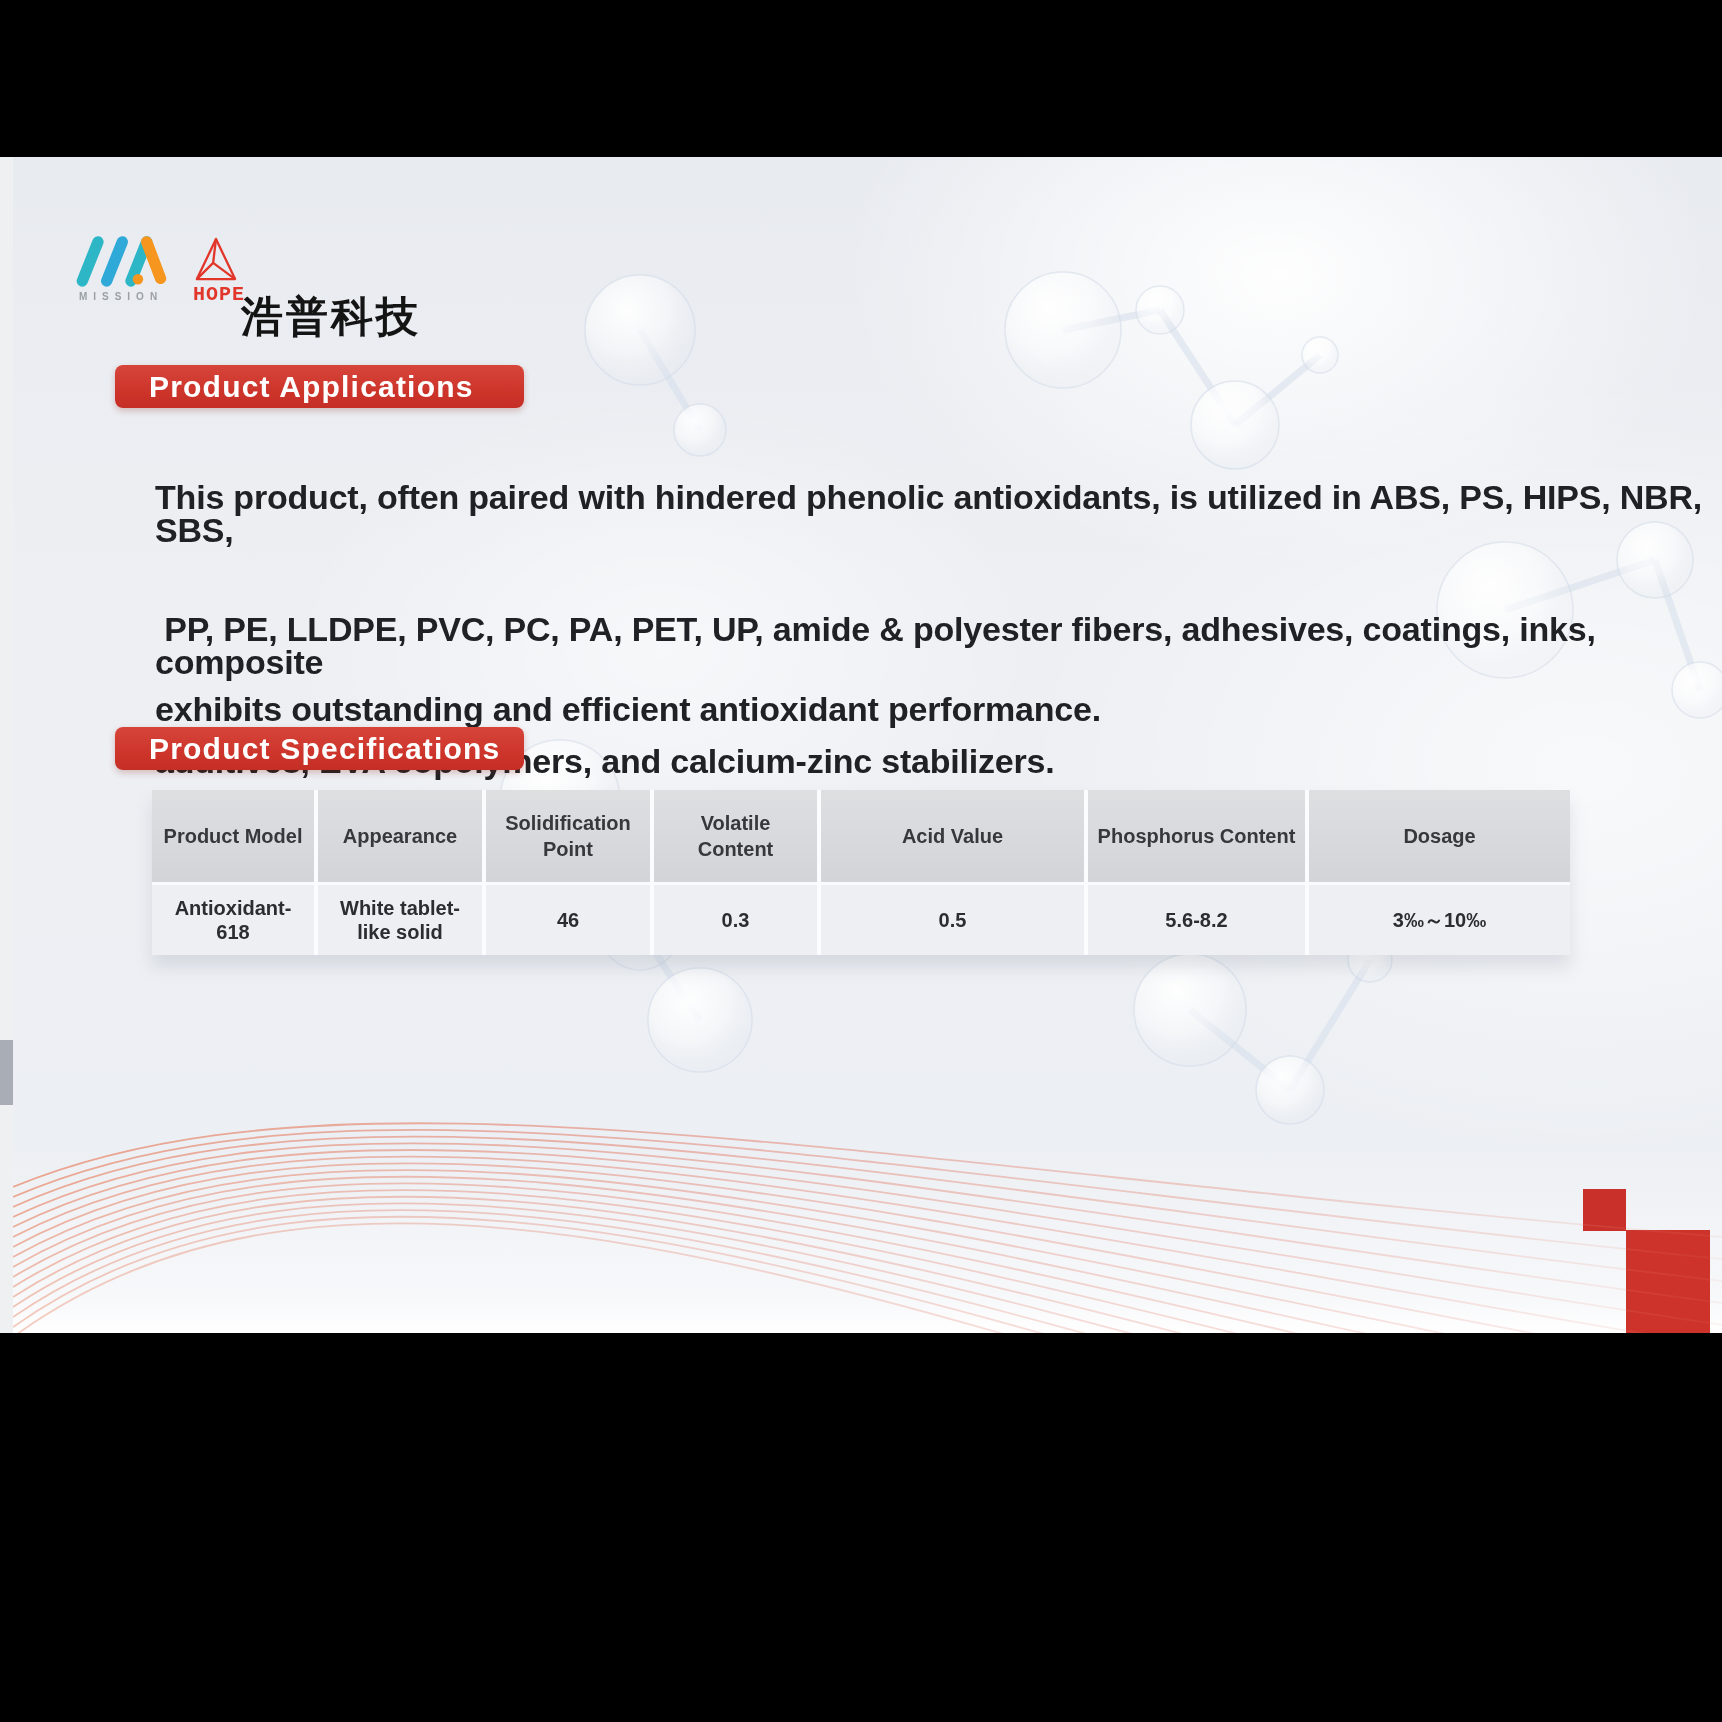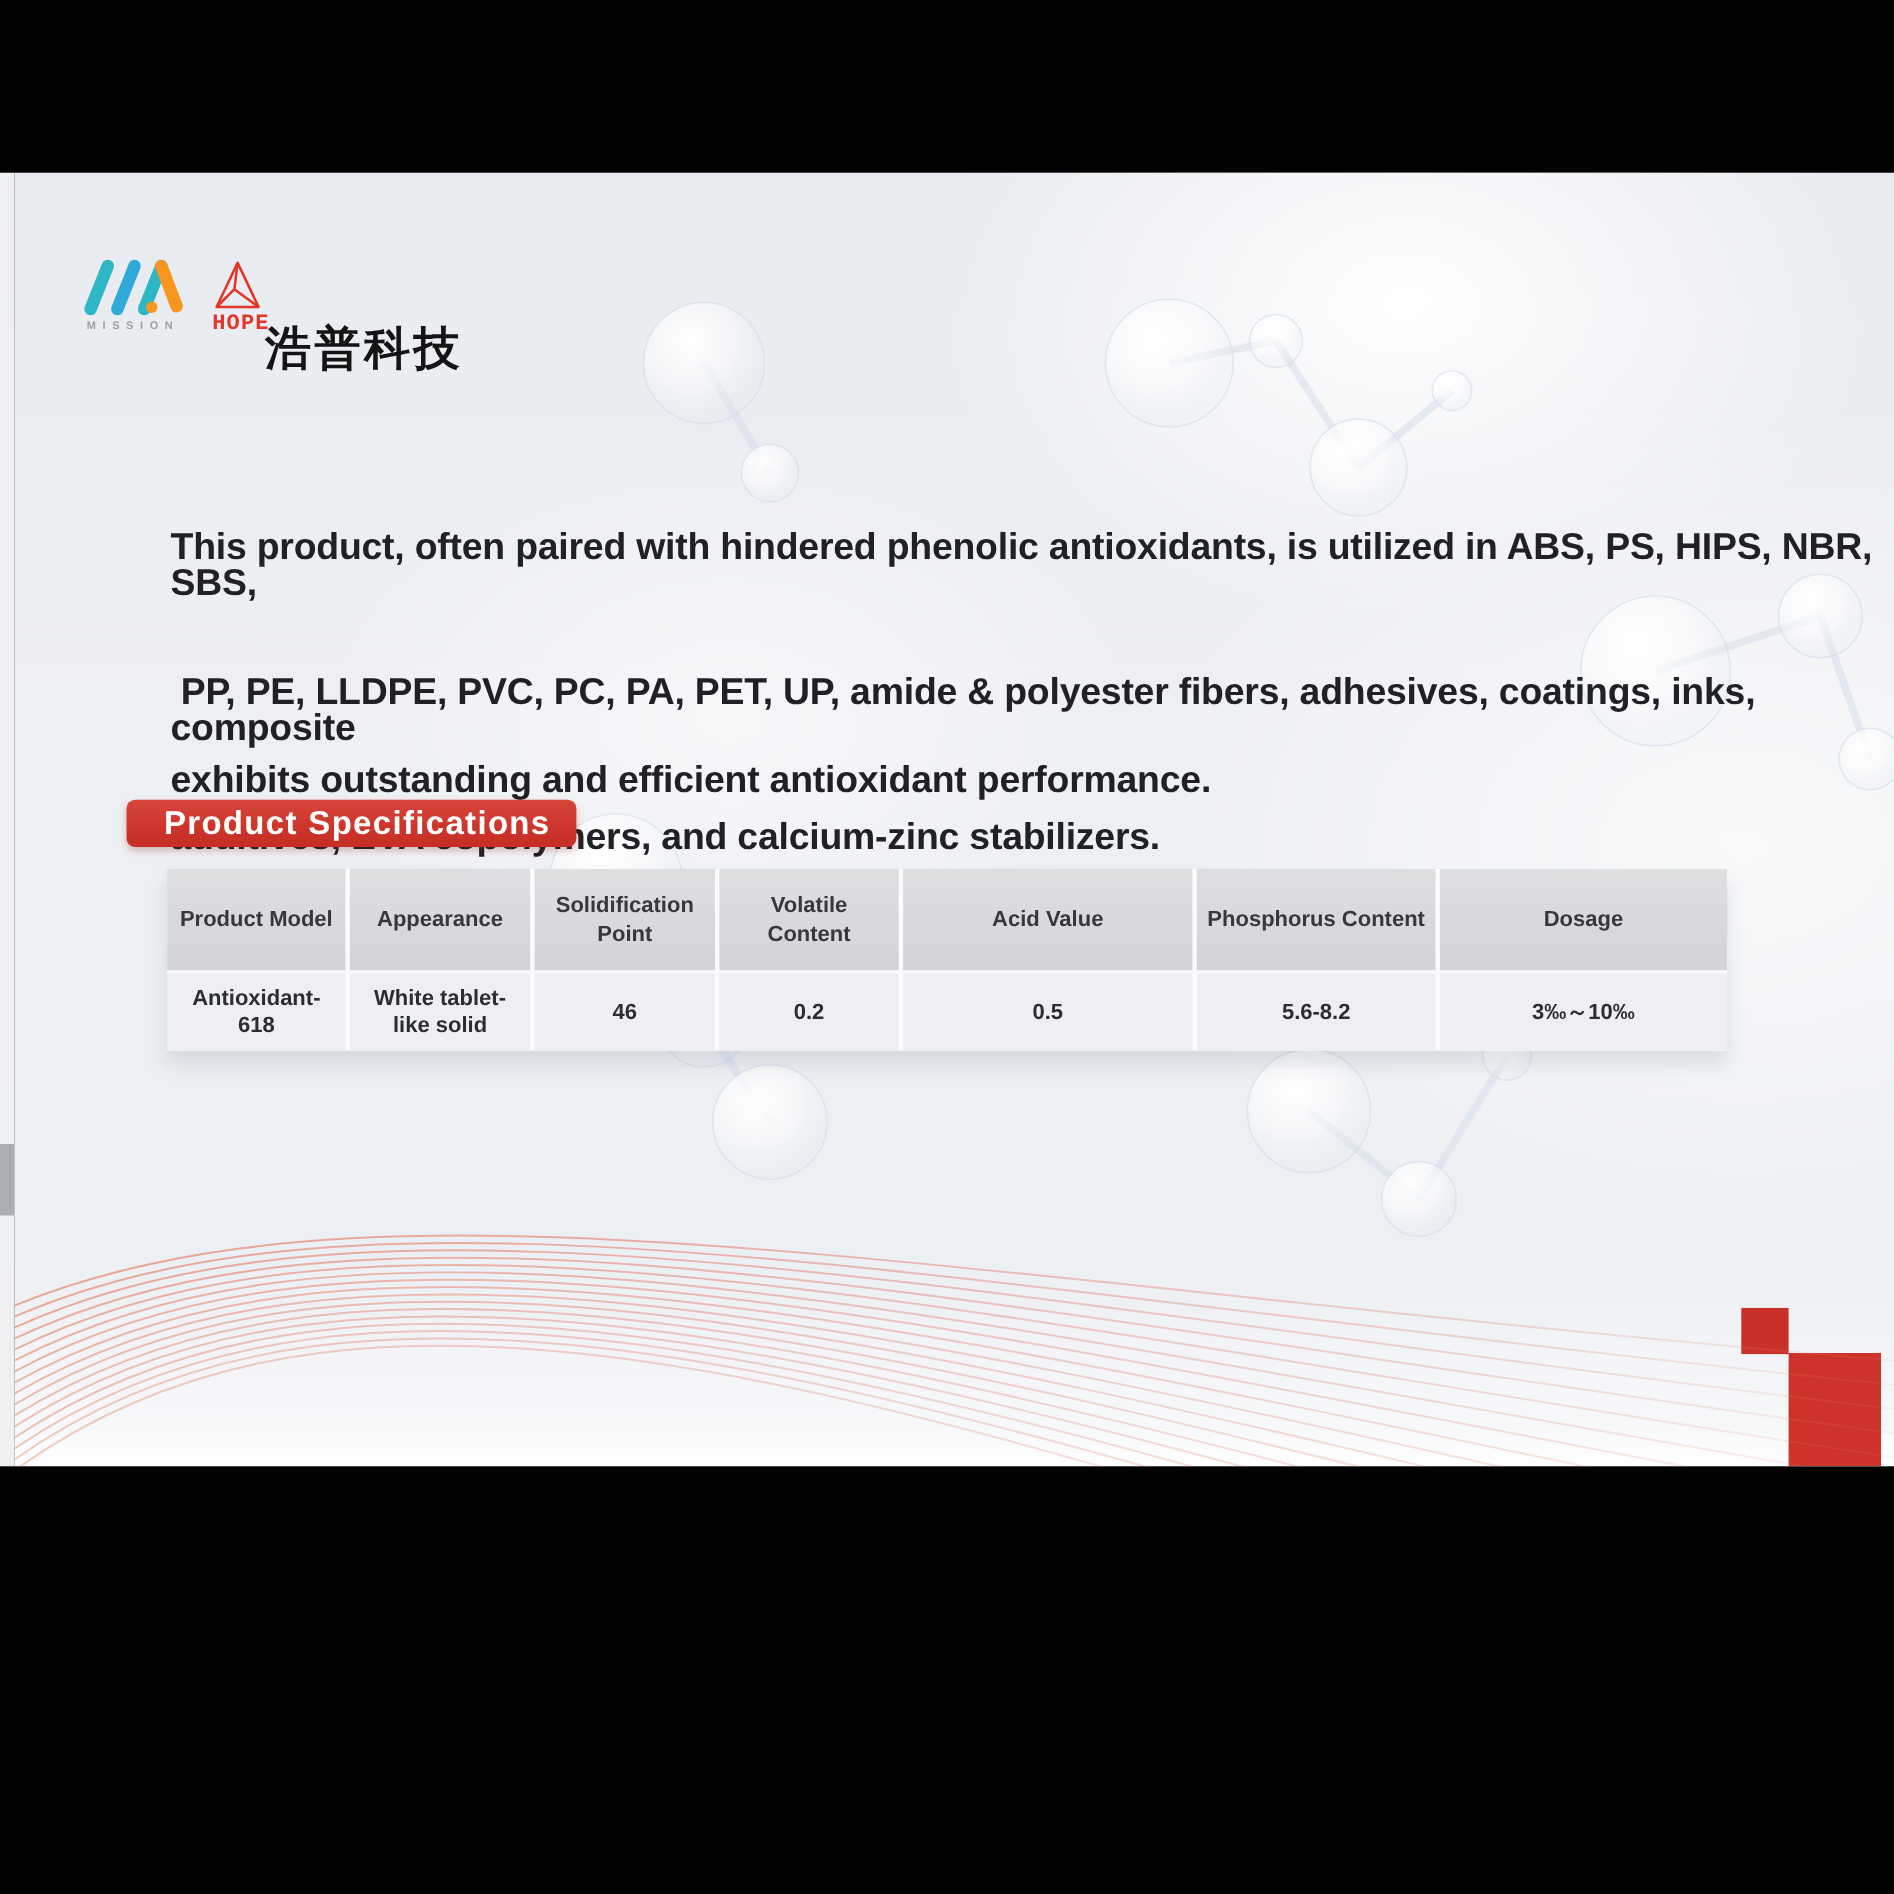--- a/index.html
+++ b/index.html
@@ -119,20 +119,21 @@
     <svg class="hope-logo" viewBox="0 0 44 50">
       <g stroke="#e2362b" stroke-width="2.4" fill="none" stroke-linejoin="round">
         <path d="M22 3 L2 45 L42 45 Z"></path>
         <path d="M22 3 L19 28 L2 45"></path>
         <path d="M19 28 L42 45"></path>
       </g>
     </svg>
     <div class="hope-text">HOPE</div>
     <div class="company-name">浩普科技</div>
 
+    <div class="banner b1">Product Applications</div>
     <div class="para p1">
       <div>This product, often paired with hindered phenolic antioxidants, is utilized in ABS, PS, HIPS, NBR, SBS,</div>
       <div> PP, PE, LLDPE, PVC, PC, PA, PET, UP, amide &amp; polyester fibers, adhesives, coatings, inks, composite</div>
       <div>additives, EVA copolymers, and calcium-zinc stabilizers.</div>
     </div>
 
     <div class="para p2">
       <div>exhibits outstanding and efficient antioxidant performance.</div>
     </div>
 
@@ -158,21 +159,21 @@
             <th>Acid Value</th>
             <th>Phosphorus Content</th>
             <th>Dosage</th>
           </tr>
         </thead>
         <tbody>
           <tr>
             <td>Antioxidant-618</td>
             <td>White tablet-like solid</td>
             <td>46</td>
-            <td>0.2</td>
+            <td>0.3</td>
             <td>0.5</td>
             <td>5.6-8.2</td>
             <td>3‰～10‰</td>
           </tr>
         </tbody>
       </table>
     </div>
 
     <div class="sq-small"></div>
     <div class="sq-large"></div>

